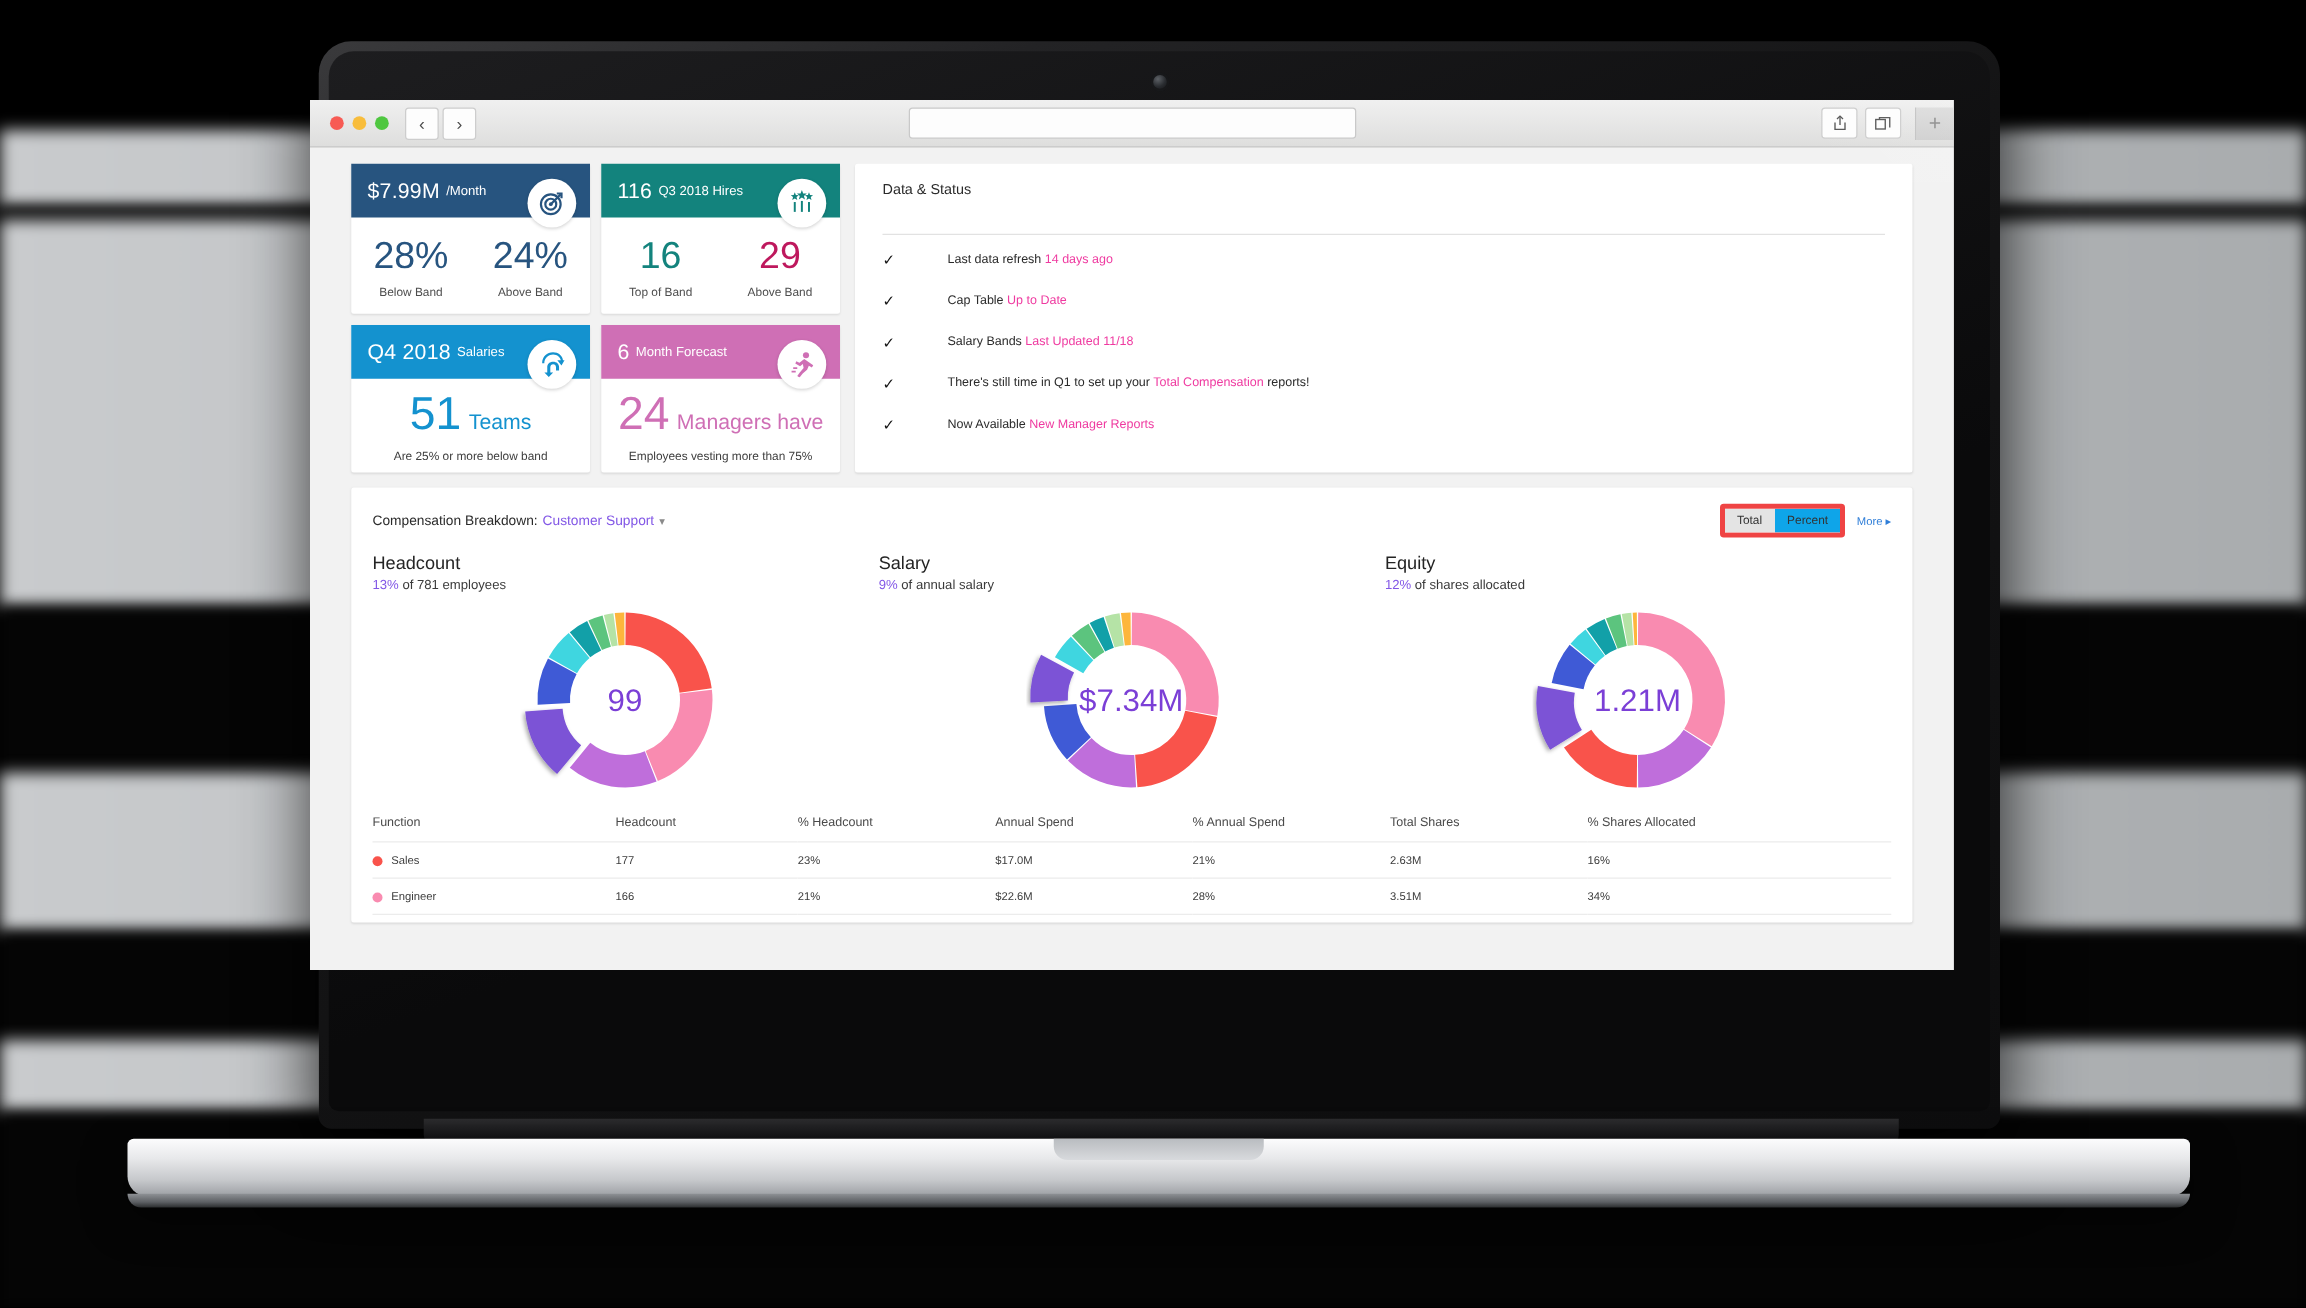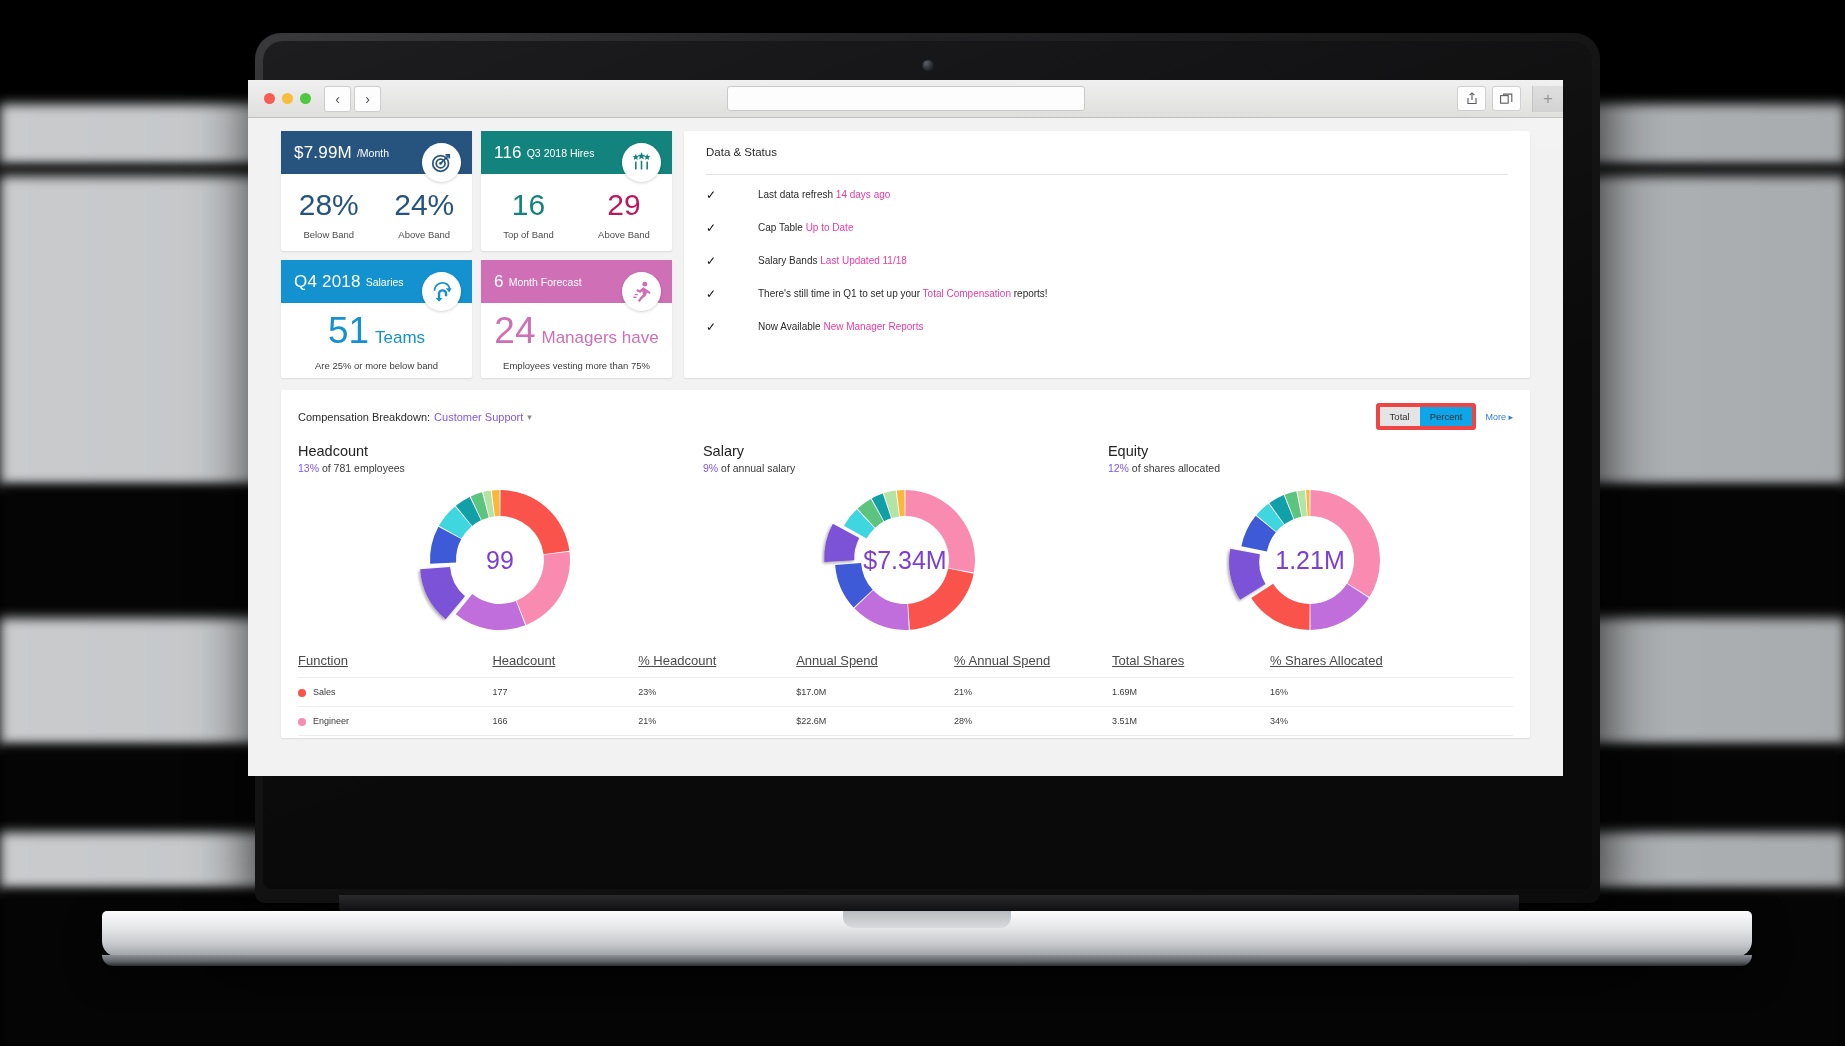--- a/index.html
+++ b/index.html
@@ -79,21 +79,21 @@
   .kpi-lab{font-size:9.5px;color:#4d4d4d;margin-top:9px;}
   .kpi-body-single{height:75px;display:flex;flex-direction:column;align-items:center;justify-content:center;}
   .kpi-single-line{display:flex;align-items:baseline;gap:6px;}
   .kpi-single-num{font-size:37px;}
   .kpi-single-word{font-size:17px;}
   .kpi-single-sub{font-size:9.5px;color:#3d3d3d;margin-top:8px;}
 
   
   #status{flex:1;background:#fff;border-radius:2px;box-shadow:0 1px 2px rgba(0,0,0,.10);
         height:247px;padding:15px 22px 0 22px;box-sizing:border-box;}
-  #status-title{font-size:11.5px;color:#2b2b2b;padding-bottom:16px;border-bottom:1px solid #e2e2e2;}
+  #status-title{font-size:11.5px;color:#2b2b2b;padding-bottom:29px;border-bottom:1px solid #e2e2e2;}
   .st-row{display:flex;align-items:center;height:27px;margin-top:6px;font-size:10px;color:#2b2b2b;}
   .st-check{width:52px;color:#111;font-size:12px;}
   .st-link{color:#ef3aa0;}
 
   
   #breakdown{margin-top:12px;background:#fff;border-radius:2px;box-shadow:0 1px 2px rgba(0,0,0,.10);
         height:348px;padding:13px 17px 0 17px;box-sizing:border-box;position:relative;overflow:hidden;}
   #bd-head{display:flex;align-items:center;}
   #bd-title{font-size:11px;color:#2b2b2b;}
   #bd-filter{font-size:11px;color:#8257e6;margin-left:4px;}
@@ -108,22 +108,22 @@
   .metric{width:33.33%;}
   .metric h3{margin:0;font-size:14.5px;font-weight:400;color:#242424;}
   .metric .sub{font-size:10.5px;color:#3a3a3a;margin-top:3px;}
   .metric .sub b{color:#8257e6;font-weight:400;}
 
   #donuts{display:flex;margin-top:2px;}
   .donut-wrap{width:33.33%;display:flex;justify-content:center;}
 
   
   #tbl{margin-top:4px;width:100%;border-collapse:collapse;table-layout:fixed;}
-  #tbl th{text-align:left;font-size:13px;font-weight:400;color:#4a4a4a;padding:5px 0 9px 0;
-        border-bottom:1px solid #ececec;text-decoration:underline;}
+  #tbl th{text-align:left;font-size:10px;font-weight:400;color:#4a4a4a;padding:5px 0 9px 0;
+        border-bottom:1px solid #ececec;}
   #tbl td{font-size:9px;color:#3c3c3c;padding:9px 0;border-bottom:1px solid #ececec;}
   .dot{display:inline-block;width:8px;height:8px;border-radius:50%;margin-right:7px;vertical-align:middle;}
 </style>
 </head>
 <body>
 
 <div id="scene">
 
   <div class="bg-band bg-l" style="top:104px;height:62px;"></div>
   <div class="bg-band bg-d" style="top:166px;height:10px;"></div>
@@ -422,21 +422,21 @@
                     <th>% Shares Allocated</th>
                   </tr>
                 </thead>
               <tbody>
                   <tr>
                     <td><span class="dot" style="background: rgb(249, 83, 75);"></span><span>Sales</span></td>
                     <td>177</td>
                     <td>23%</td>
                     <td>$17.0M</td>
                     <td>21%</td>
-                    <td>1.69M</td>
+                    <td>2.63M</td>
                     <td>16%</td>
                   </tr>
                   <tr>
                     <td><span class="dot" style="background: rgb(249, 139, 176);"></span><span>Engineer</span></td>
                     <td>166</td>
                     <td>21%</td>
                     <td>$22.6M</td>
                     <td>28%</td>
                     <td>3.51M</td>
                     <td>34%</td>

